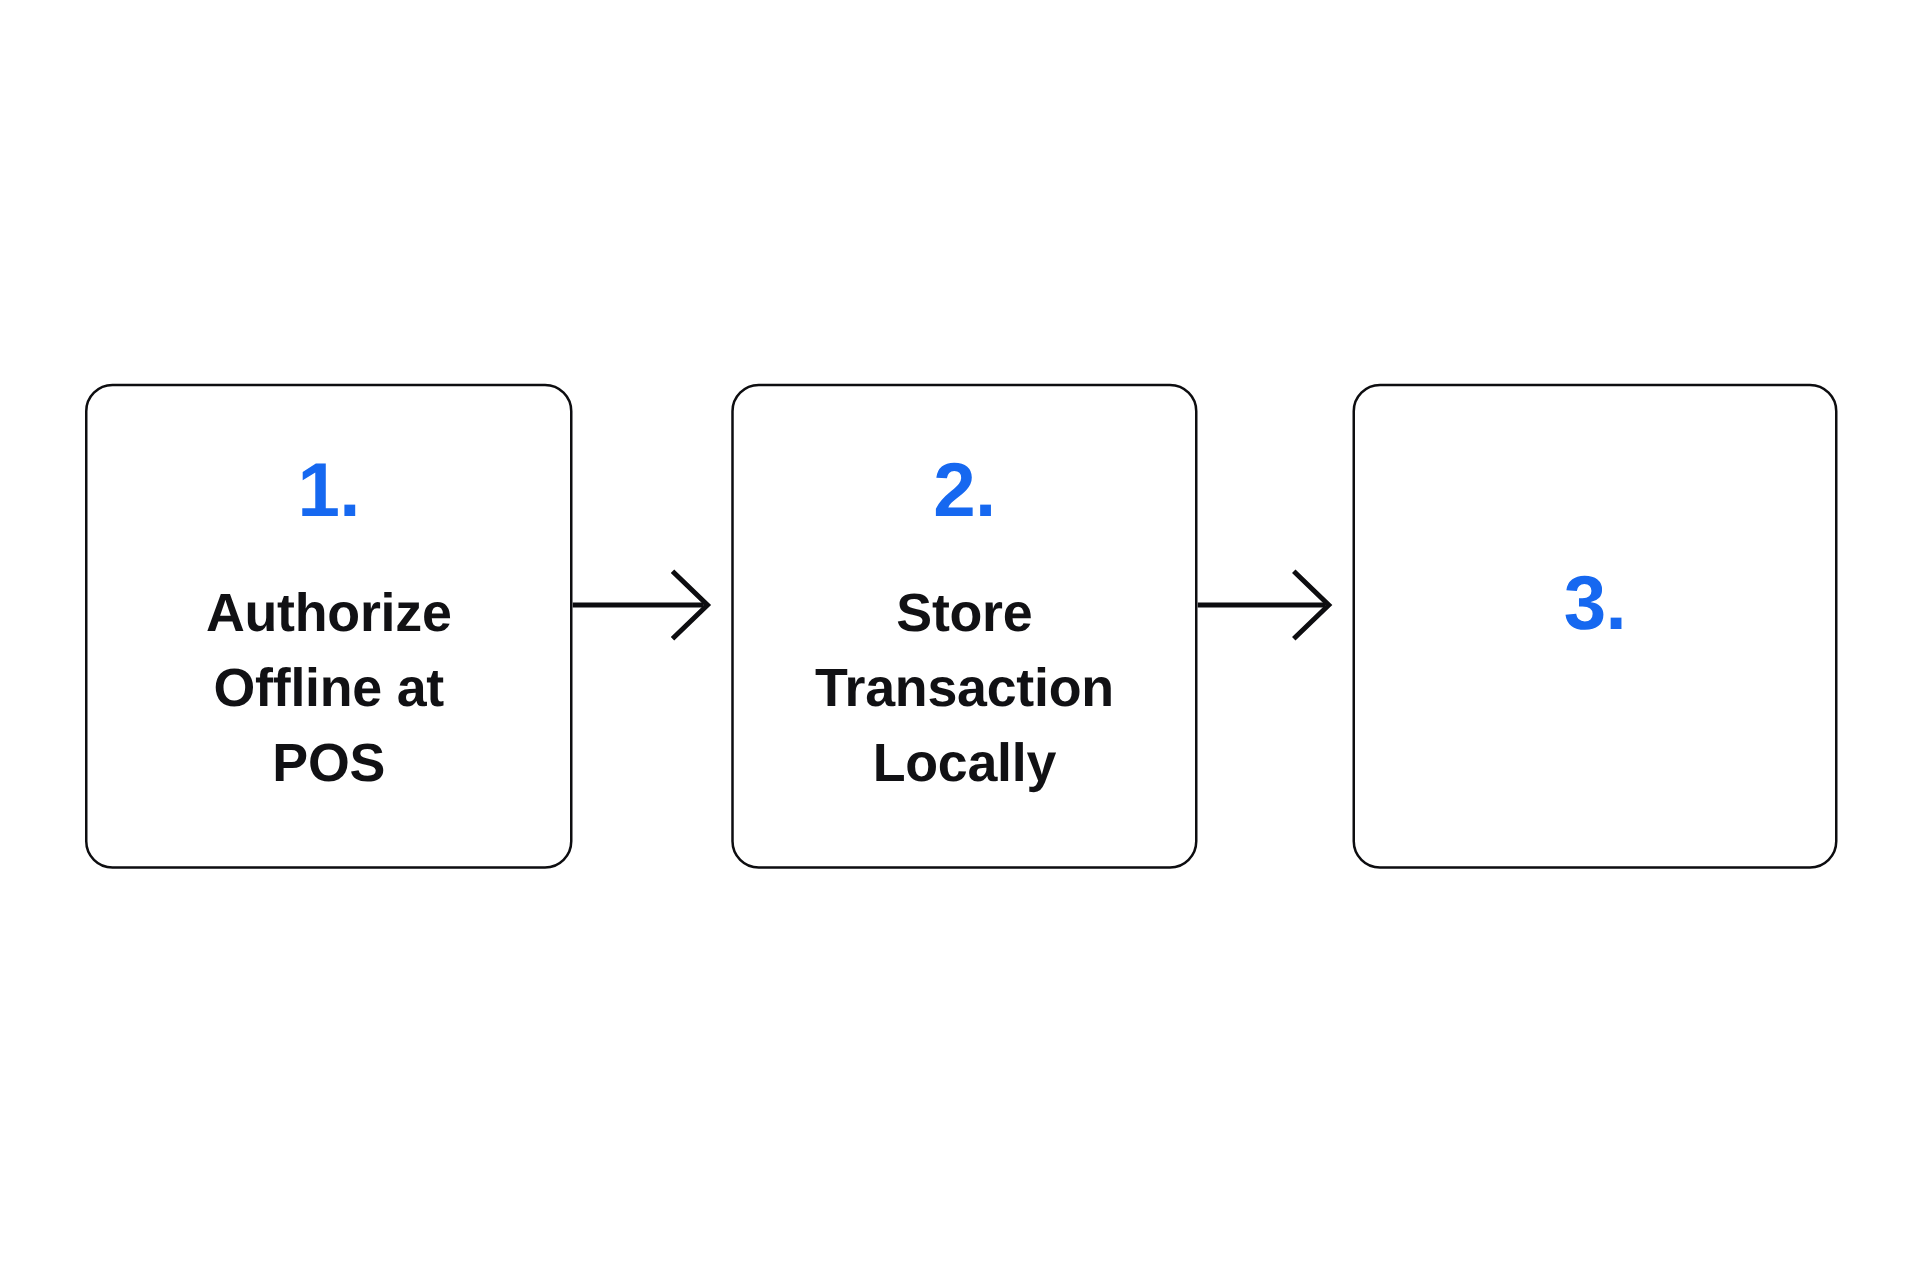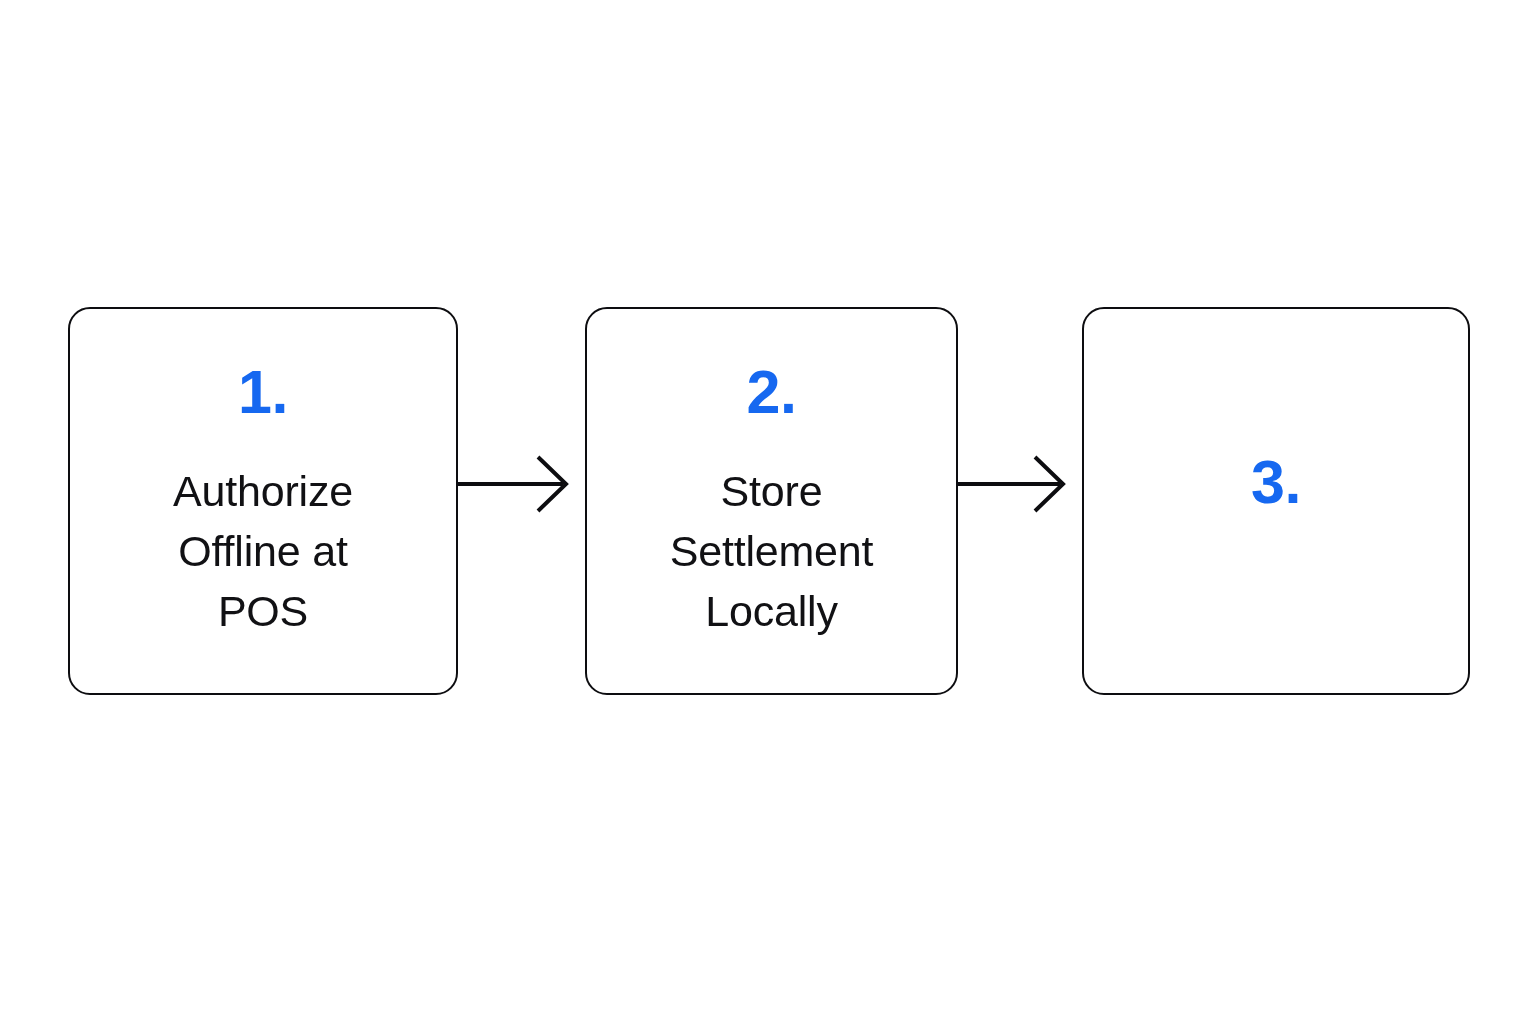--- a/index.html
+++ b/index.html
@@ -56,21 +56,21 @@
     line-height: 1;
     letter-spacing: -0.5px;
     margin: 0 0 38px 0;
     text-align: center;
     user-select: none;
   }
 
   .step-label {
     color: #111114;
     font-size: 43px;
-    font-weight: 400;
+    font-weight: 700;
     line-height: 60px;
     text-align: center;
     margin: 0;
     padding: 0 14px;
     letter-spacing: -0.2px;
     white-space: pre-line;
   }
 
   
   .connector {
@@ -99,21 +99,21 @@
     <div class="connector c1">
       <svg viewBox="0 0 127 388" preserveAspectRatio="none">
         <line x1="0" y1="177" x2="105" y2="177" stroke="#0d0d10" stroke-width="4" stroke-linecap="butt"></line>
         <polyline points="80,150 108,177 80,204" fill="none" stroke="#0d0d10" stroke-width="4" stroke-linecap="butt" stroke-linejoin="miter"></polyline>
       </svg>
     </div>
 
     <div class="step-box s2">
       <div class="step-number">2.</div>
       <div class="step-label">Store
-Settlement
+Transaction
 Locally</div>
     </div>
 
     <div class="connector c2">
       <svg viewBox="0 0 124 388" preserveAspectRatio="none">
         <line x1="0" y1="177" x2="102" y2="177" stroke="#0d0d10" stroke-width="4" stroke-linecap="butt"></line>
         <polyline points="77,150 105,177 77,204" fill="none" stroke="#0d0d10" stroke-width="4" stroke-linecap="butt" stroke-linejoin="miter"></polyline>
       </svg>
     </div>
 

